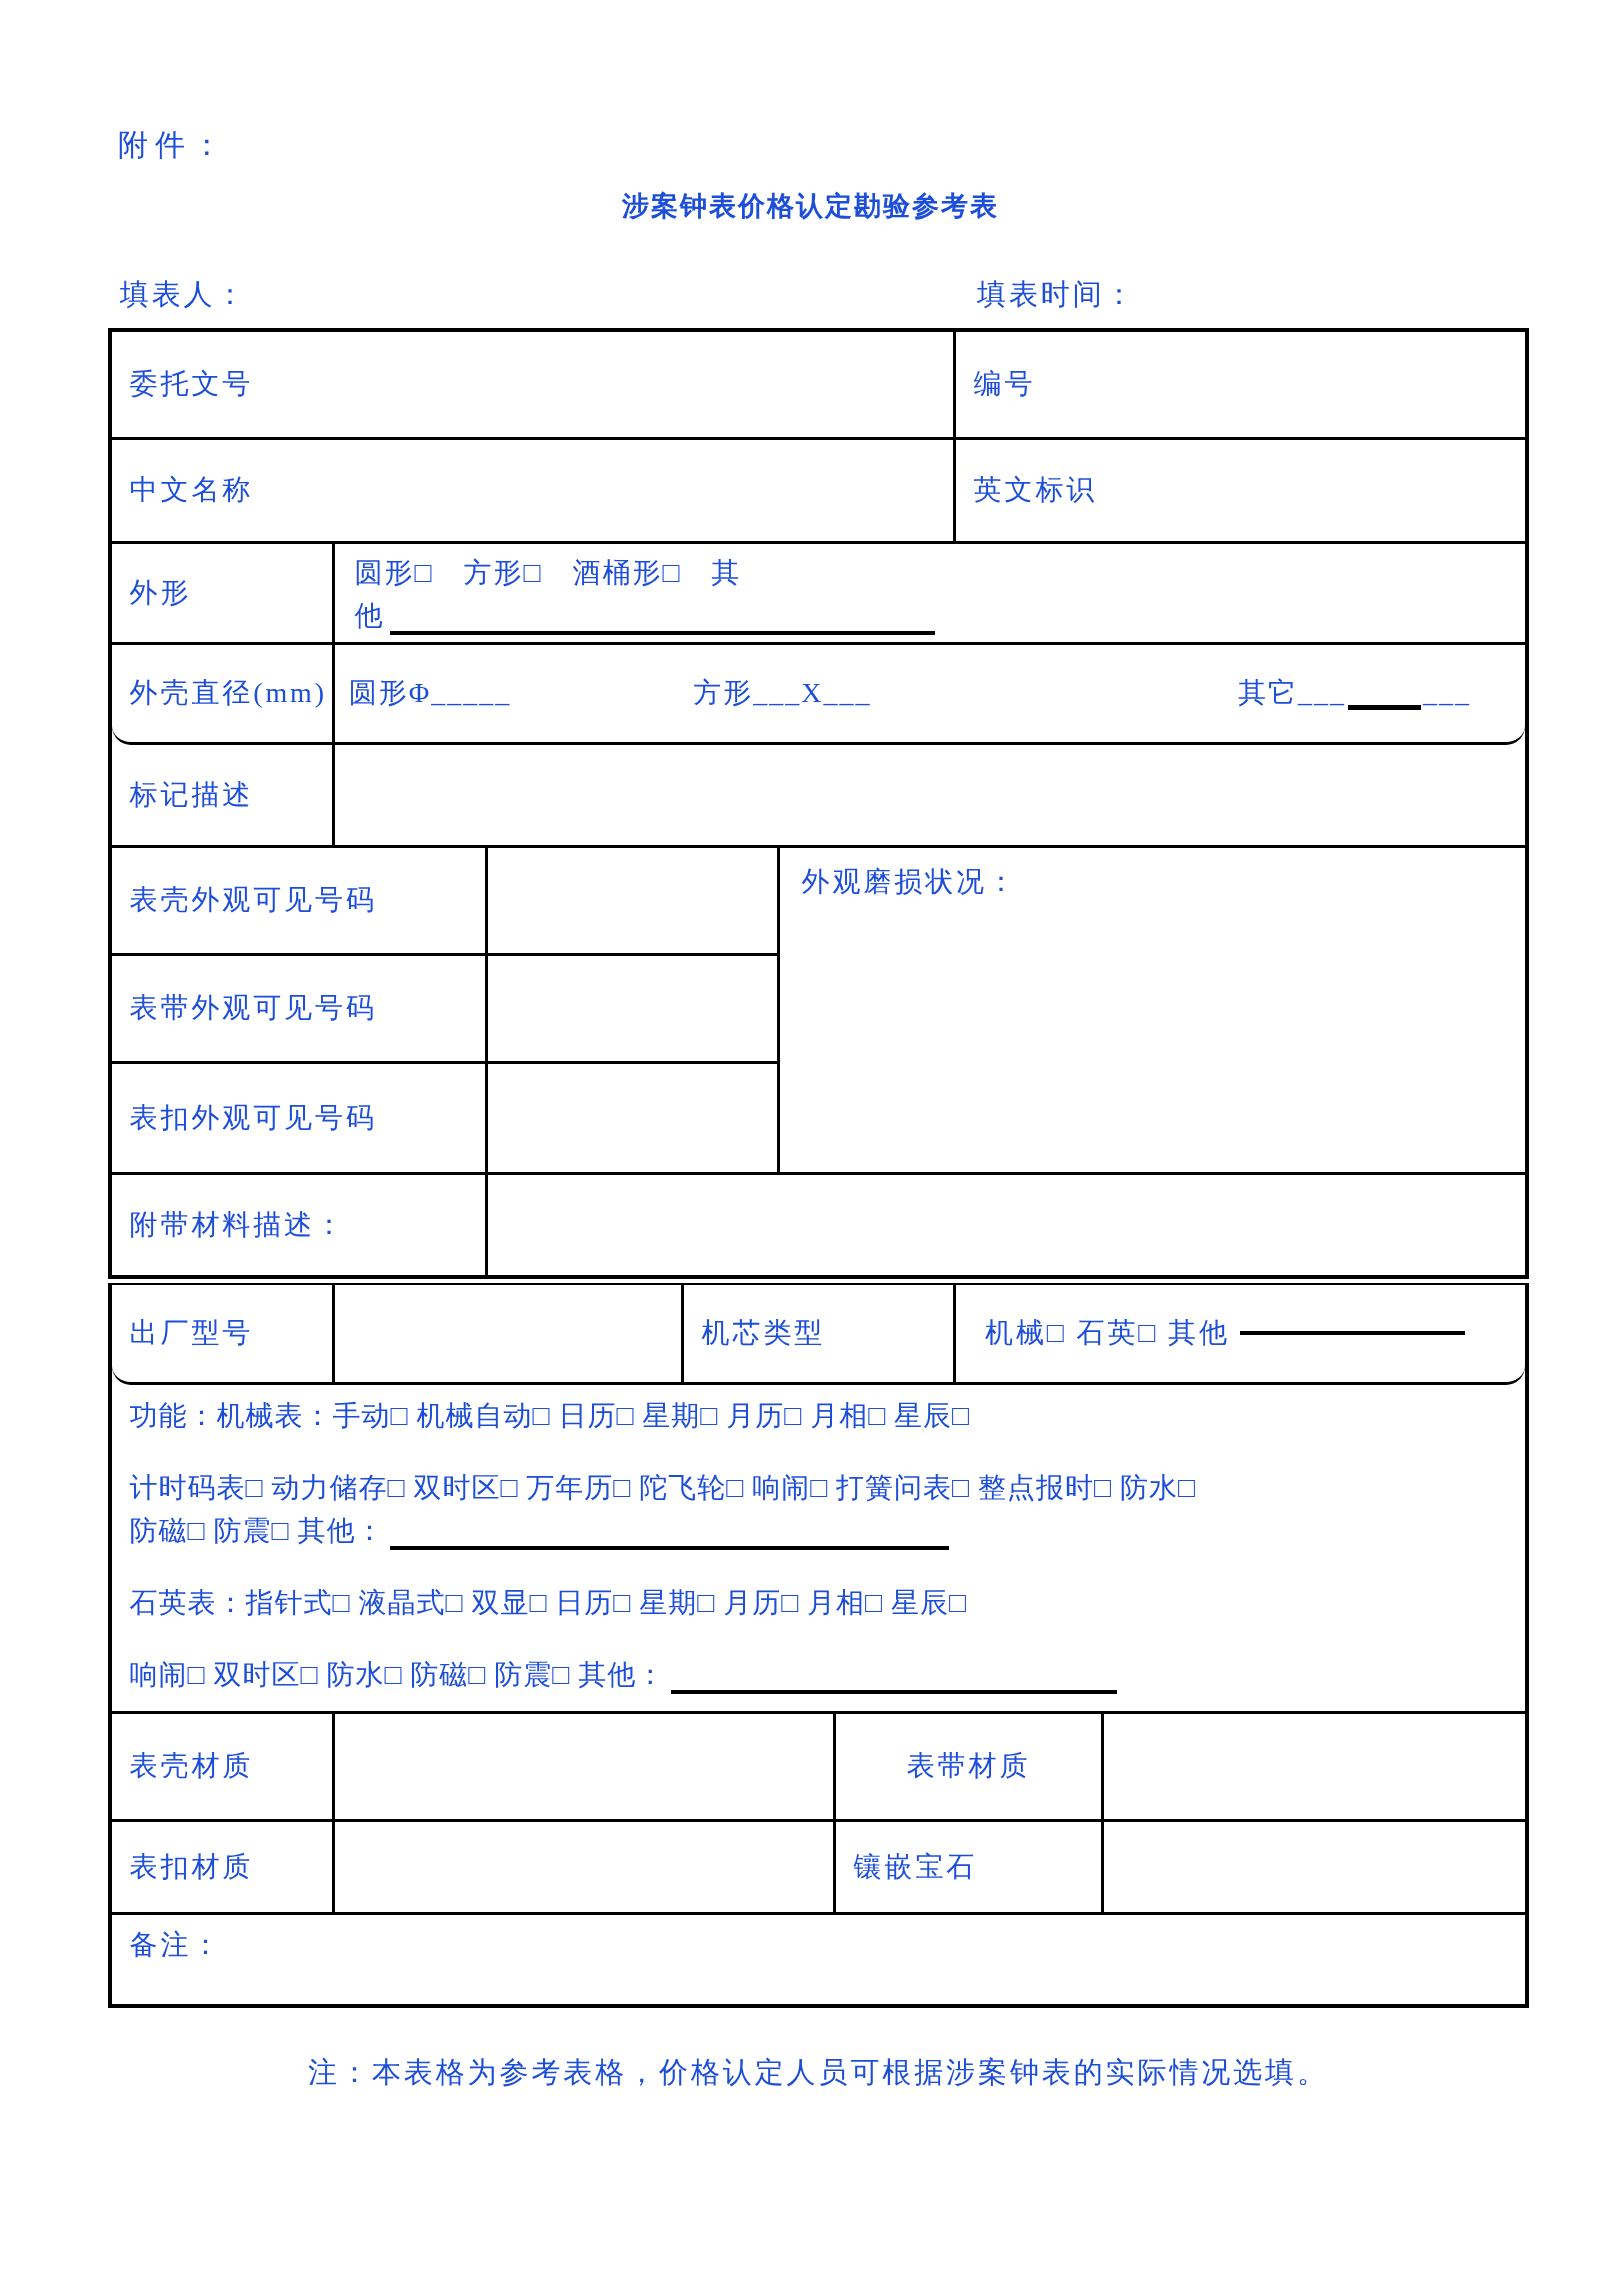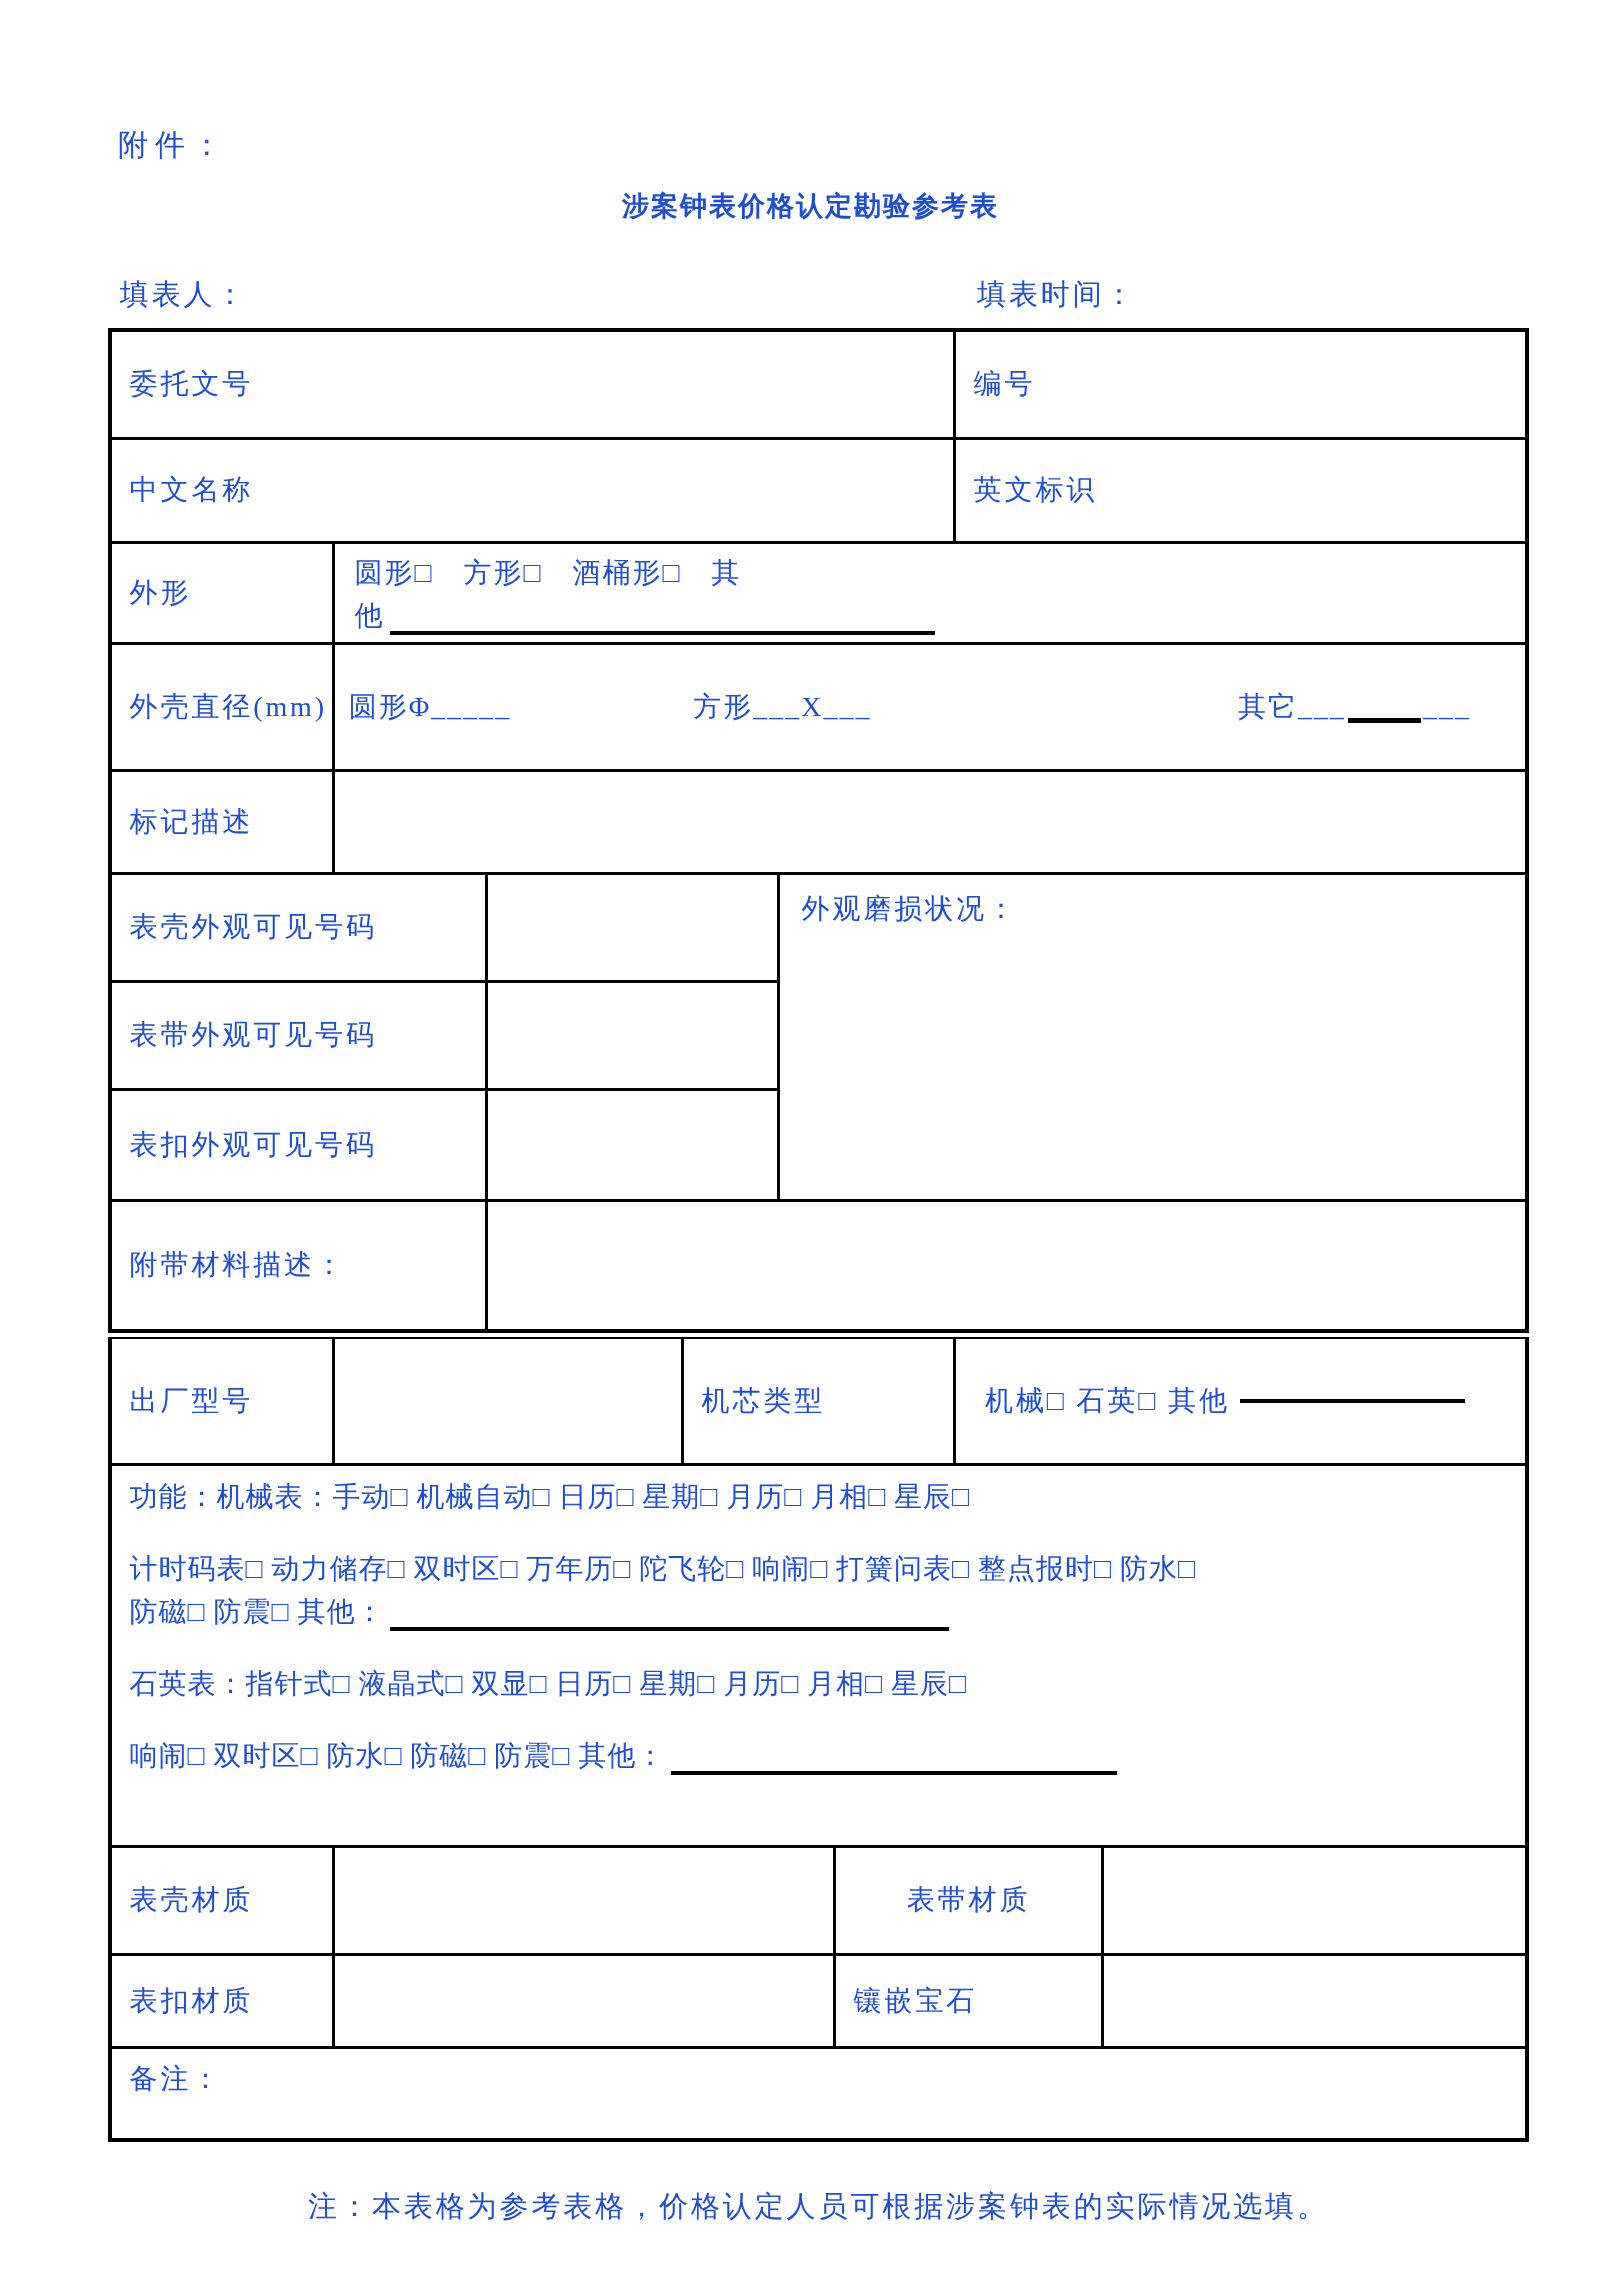--- a/index.html
+++ b/index.html
@@ -63,22 +63,22 @@
   .w861{width:844px;}
   .w228{width:223px;}
   .w384{width:376px;}
   .w356{width:349px;}
   .w277{width:272px;}
   .w511{width:501px;}
   .w273{width:268px;}
 
   
   .h104{height:108px;} .h108{height:104px;} .h103{height:101px;}
-  .h102{height:127px;} .h105{height:103px;} .h110{height:108px;}
-  .h95{height:93px;}  .h91{height:89px;}  .h336{height:382px;}
+  .h102{height:100px;border-radius:19px;} .h105{height:103px;} .h110{height:108px;}
+  .h95{height:93px;}  .h91{height:89px;}  .h336{height:329px;}
 
   
   .rg{display:flex;border-bottom:3.9px solid #000;box-sizing:border-box;}
   .rg-rows{width:668px;}
   .rgr{display:flex;border-bottom:3.9px solid #000;box-sizing:border-box;}
   .rgr.last{border-bottom:none;}
   .rgr .val{flex:1;border-right:3.9px solid #000;}
   .wear{
     flex:1;
     align-items:flex-start;

